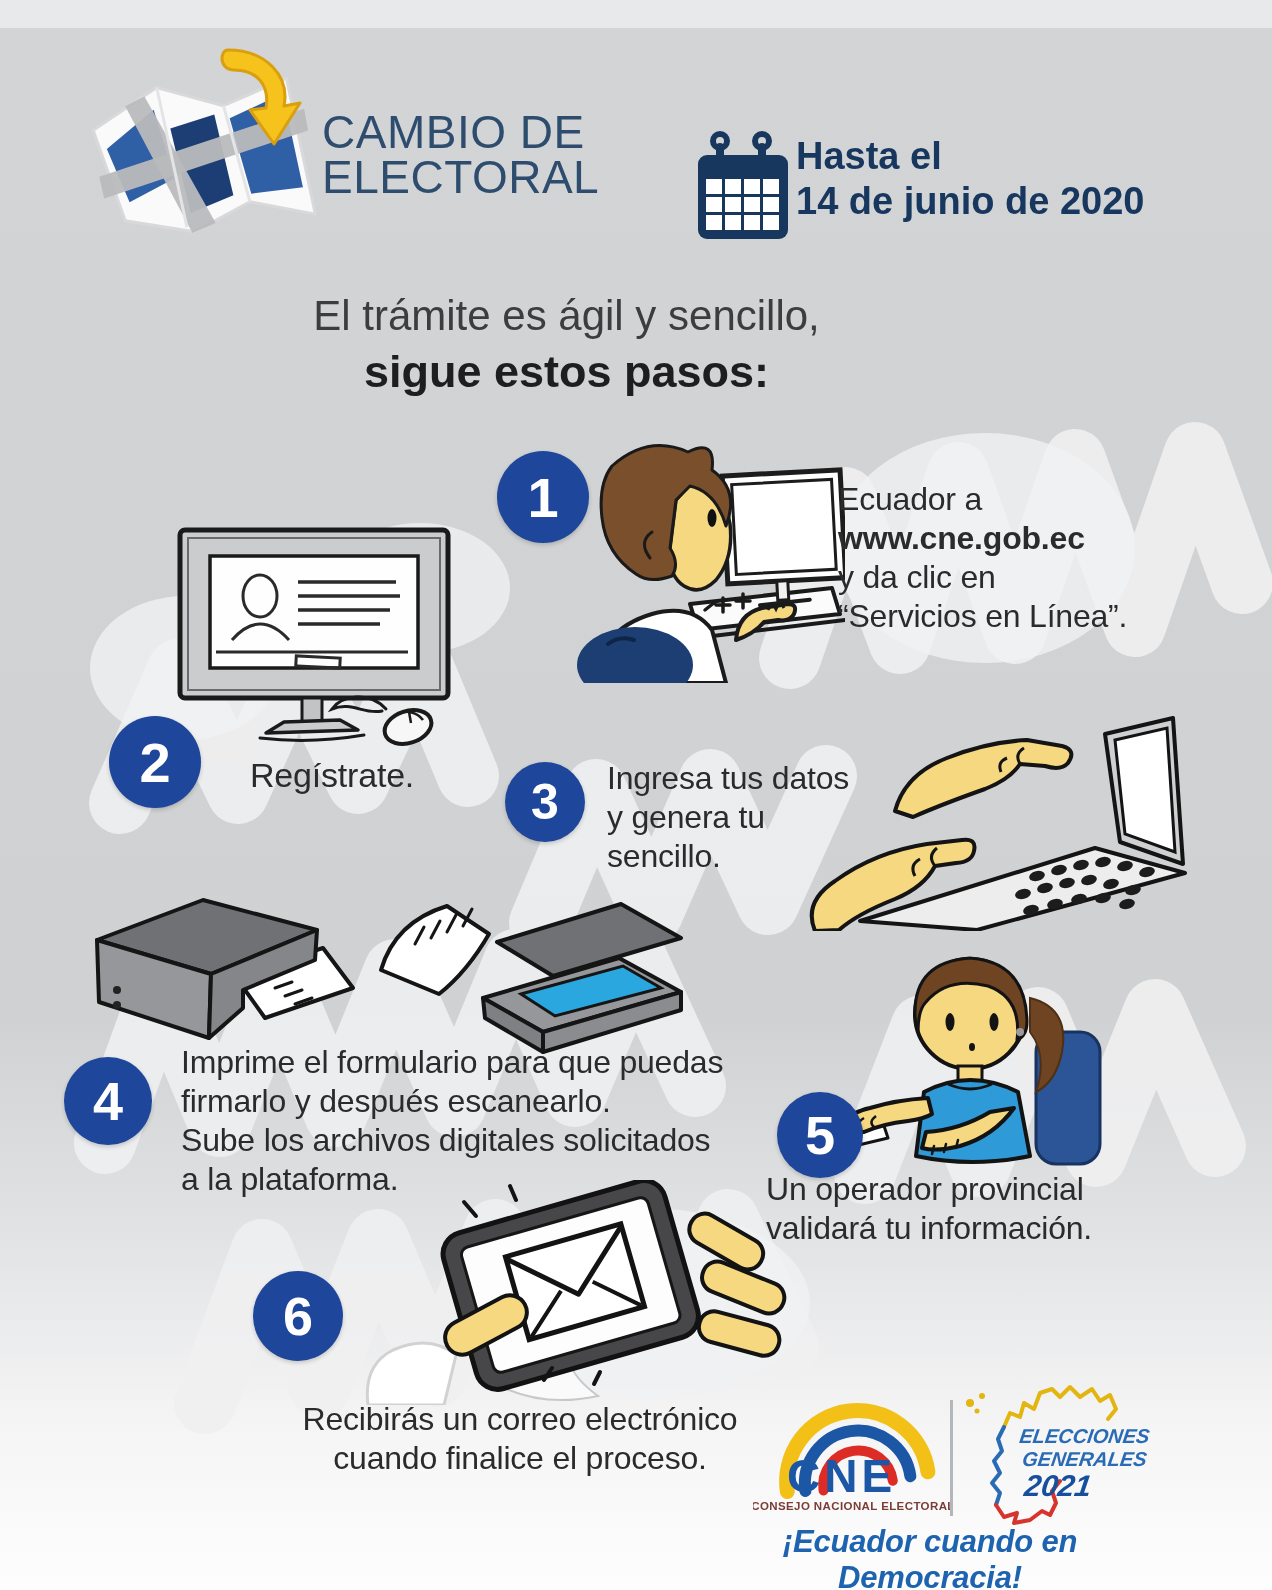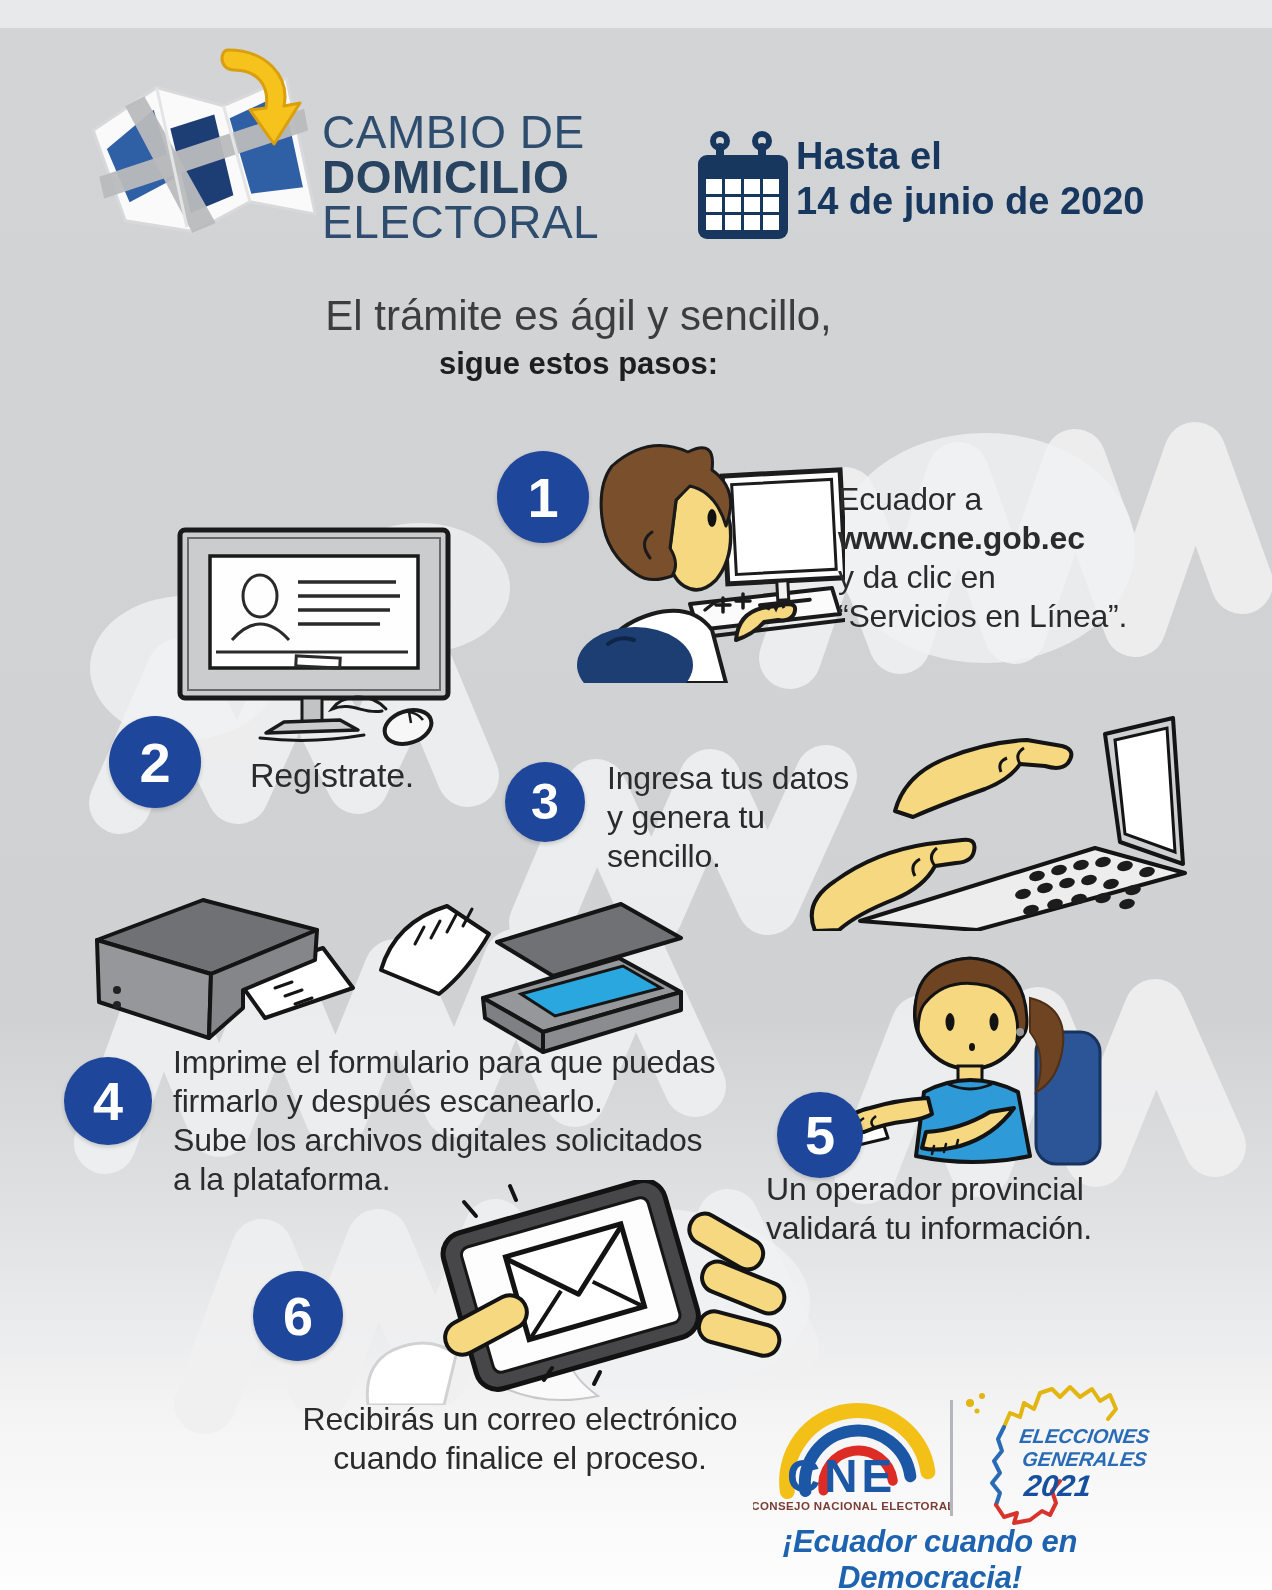--- a/index.html
+++ b/index.html
@@ -8,39 +8,39 @@
     font-family:"Liberation Sans",sans-serif;
     background:linear-gradient(180deg,#d3d4d6 0%,#d1d2d4 45%,#d0d1d3 62%,#e2e3e4 76%,#f5f5f6 88%,#ffffff 100%);
     margin-top:28px;
   }
   .abs{position:absolute;}
   
   .title{left:322px;top:82px;line-height:45px;font-size:46px;letter-spacing:.5px;color:#2e4d6e;z-index:4;}
   .title .t-bold{font-weight:bold;color:#27435f;}
   .deadline{left:796px;top:106px;line-height:45px;font-size:38px;font-weight:bold;color:#17375e;z-index:4;}
   
-  .intro{left:16px;top:264px;width:1125px;text-align:center;z-index:4;}
+  .intro{left:4px;top:264px;width:1125px;text-align:center;z-index:4;}
   .intro-l1{font-size:42px;font-weight:400;color:#3d3d3f;letter-spacing:0;}
-  .intro-l2{font-size:31px;font-weight:bold;color:#1e1e20;margin-top:6px;}
+  .intro-l2{font-size:45px;font-weight:bold;color:#1e1e20;margin-top:6px;}
   
   .circle{border-radius:50%;background:#1e469b;color:#fff;font-weight:bold;
     display:flex;align-items:center;justify-content:center;z-index:5;
     box-shadow:0 2px 4px rgba(0,0,0,.18);}
   .c1{left:497px;top:423px;width:92px;height:92px;font-size:56px;}
   .c2{left:109px;top:688px;width:92px;height:92px;font-size:56px;}
   .c3{left:505px;top:734px;width:80px;height:80px;font-size:50px;}
   .c4{left:64px;top:1029px;width:88px;height:88px;font-size:54px;}
   .c5{left:777px;top:1064px;width:86px;height:86px;font-size:54px;}
   .c6{left:253px;top:1243px;width:90px;height:90px;font-size:54px;}
   
   .step-text{color:#2b2b2c;font-size:32px;line-height:39px;letter-spacing:-.2px;z-index:4;}
   .t1{left:838px;top:452px;}
   .t2{left:250px;top:728px;font-size:34px;}
   .t3{left:607px;top:731px;}
-  .t4{left:173px;top:1015px;}
+  .t4{left:181px;top:1015px;}
   .t5{left:766px;top:1142px;width:384px;}
   .t6{left:285px;top:1372px;width:470px;text-align:center;}
   .bold{font-weight:bold;}
   
   .divider{left:950px;top:1372px;width:3px;height:116px;background:#b3b7bc;z-index:4;}
   .tagline{left:700px;top:1496px;width:460px;text-align:center;font-size:31px;font-style:italic;
     font-weight:bold;color:#1e63b0;letter-spacing:-.2px;z-index:4;}
   svg{display:block;}
   .illu{z-index:3;}
   .bg{z-index:1;left:0;top:0;}
@@ -75,21 +75,20 @@
       <path d="M155,75 L210,55 L222,150 L170,152 Z" fill="#2f5fa5"></path>
       <path d="M20,122 L230,72 L232,94 L23,144 Z" fill="#b9babc" opacity="0.95"></path>
       <path d="M72,46 L132,178 L108,186 L52,54 Z" fill="#b9babc" opacity="0.95"></path>
       <path d="M85,38 L103,180 M150,62 L168,160" stroke="#e4e4e6" stroke-width="3" fill="none"></path>
     </g>
     <path d="M150,4 C188,4 212,30 206,60 L222,57 L196,98 L172,64 L188,62 C192,38 178,24 156,24 C148,24 144,18 144,13 C144,8 146,4 150,4 Z" fill="#f6c21c" stroke="#d99f0e" stroke-width="3" stroke-linejoin="round"></path>
   </svg>
 
   <div class="abs title">
     <div>CAMBIO DE</div>
-    <div class="t-bold">DOMICILIO</div>
     <div>ELECTORAL</div>
   </div>
 
   <svg class="abs illu" style="left:698px;top:103px;" width="90" height="112" viewBox="0 0 90 112">
     <circle cx="22" cy="10" r="7" fill="none" stroke="#17375e" stroke-width="6"></circle>
     <circle cx="64" cy="10" r="7" fill="none" stroke="#17375e" stroke-width="6"></circle>
     <rect x="18" y="12" width="8" height="20" rx="4" fill="#17375e"></rect>
     <rect x="60" y="12" width="8" height="20" rx="4" fill="#17375e"></rect>
     <rect x="0" y="24" width="90" height="84" rx="9" fill="#17375e"></rect>
     <g fill="#ffffff">

